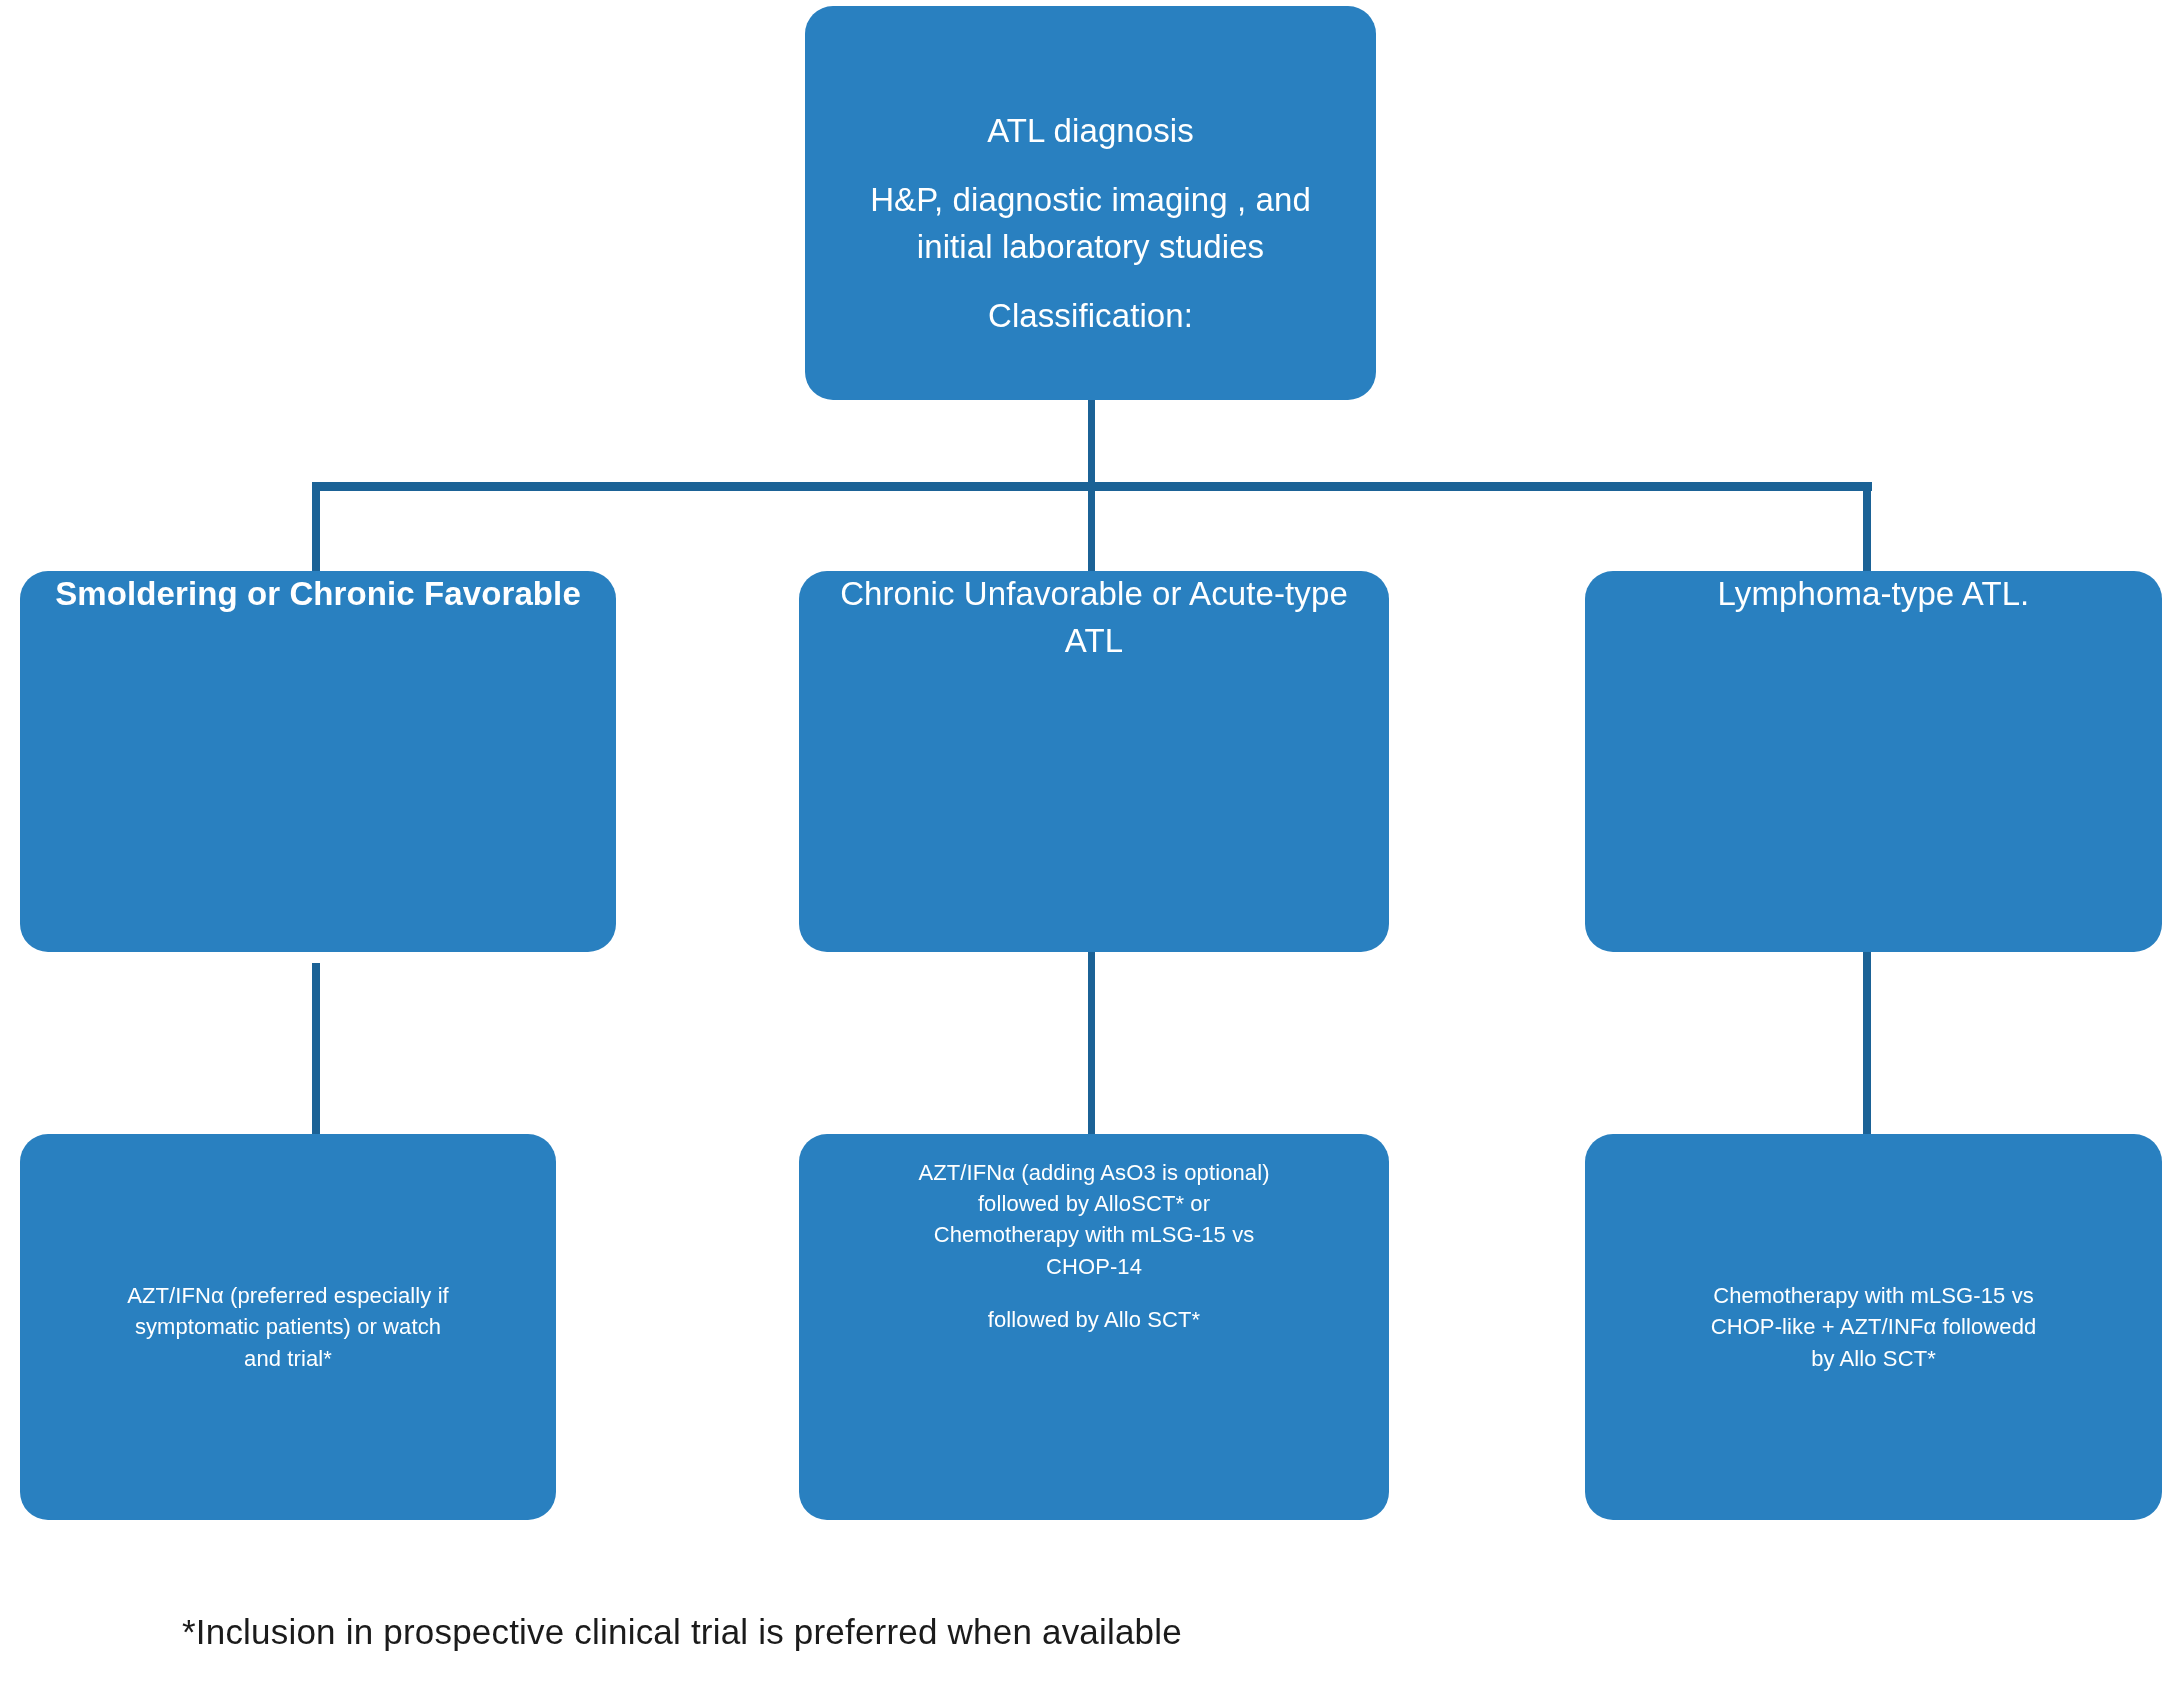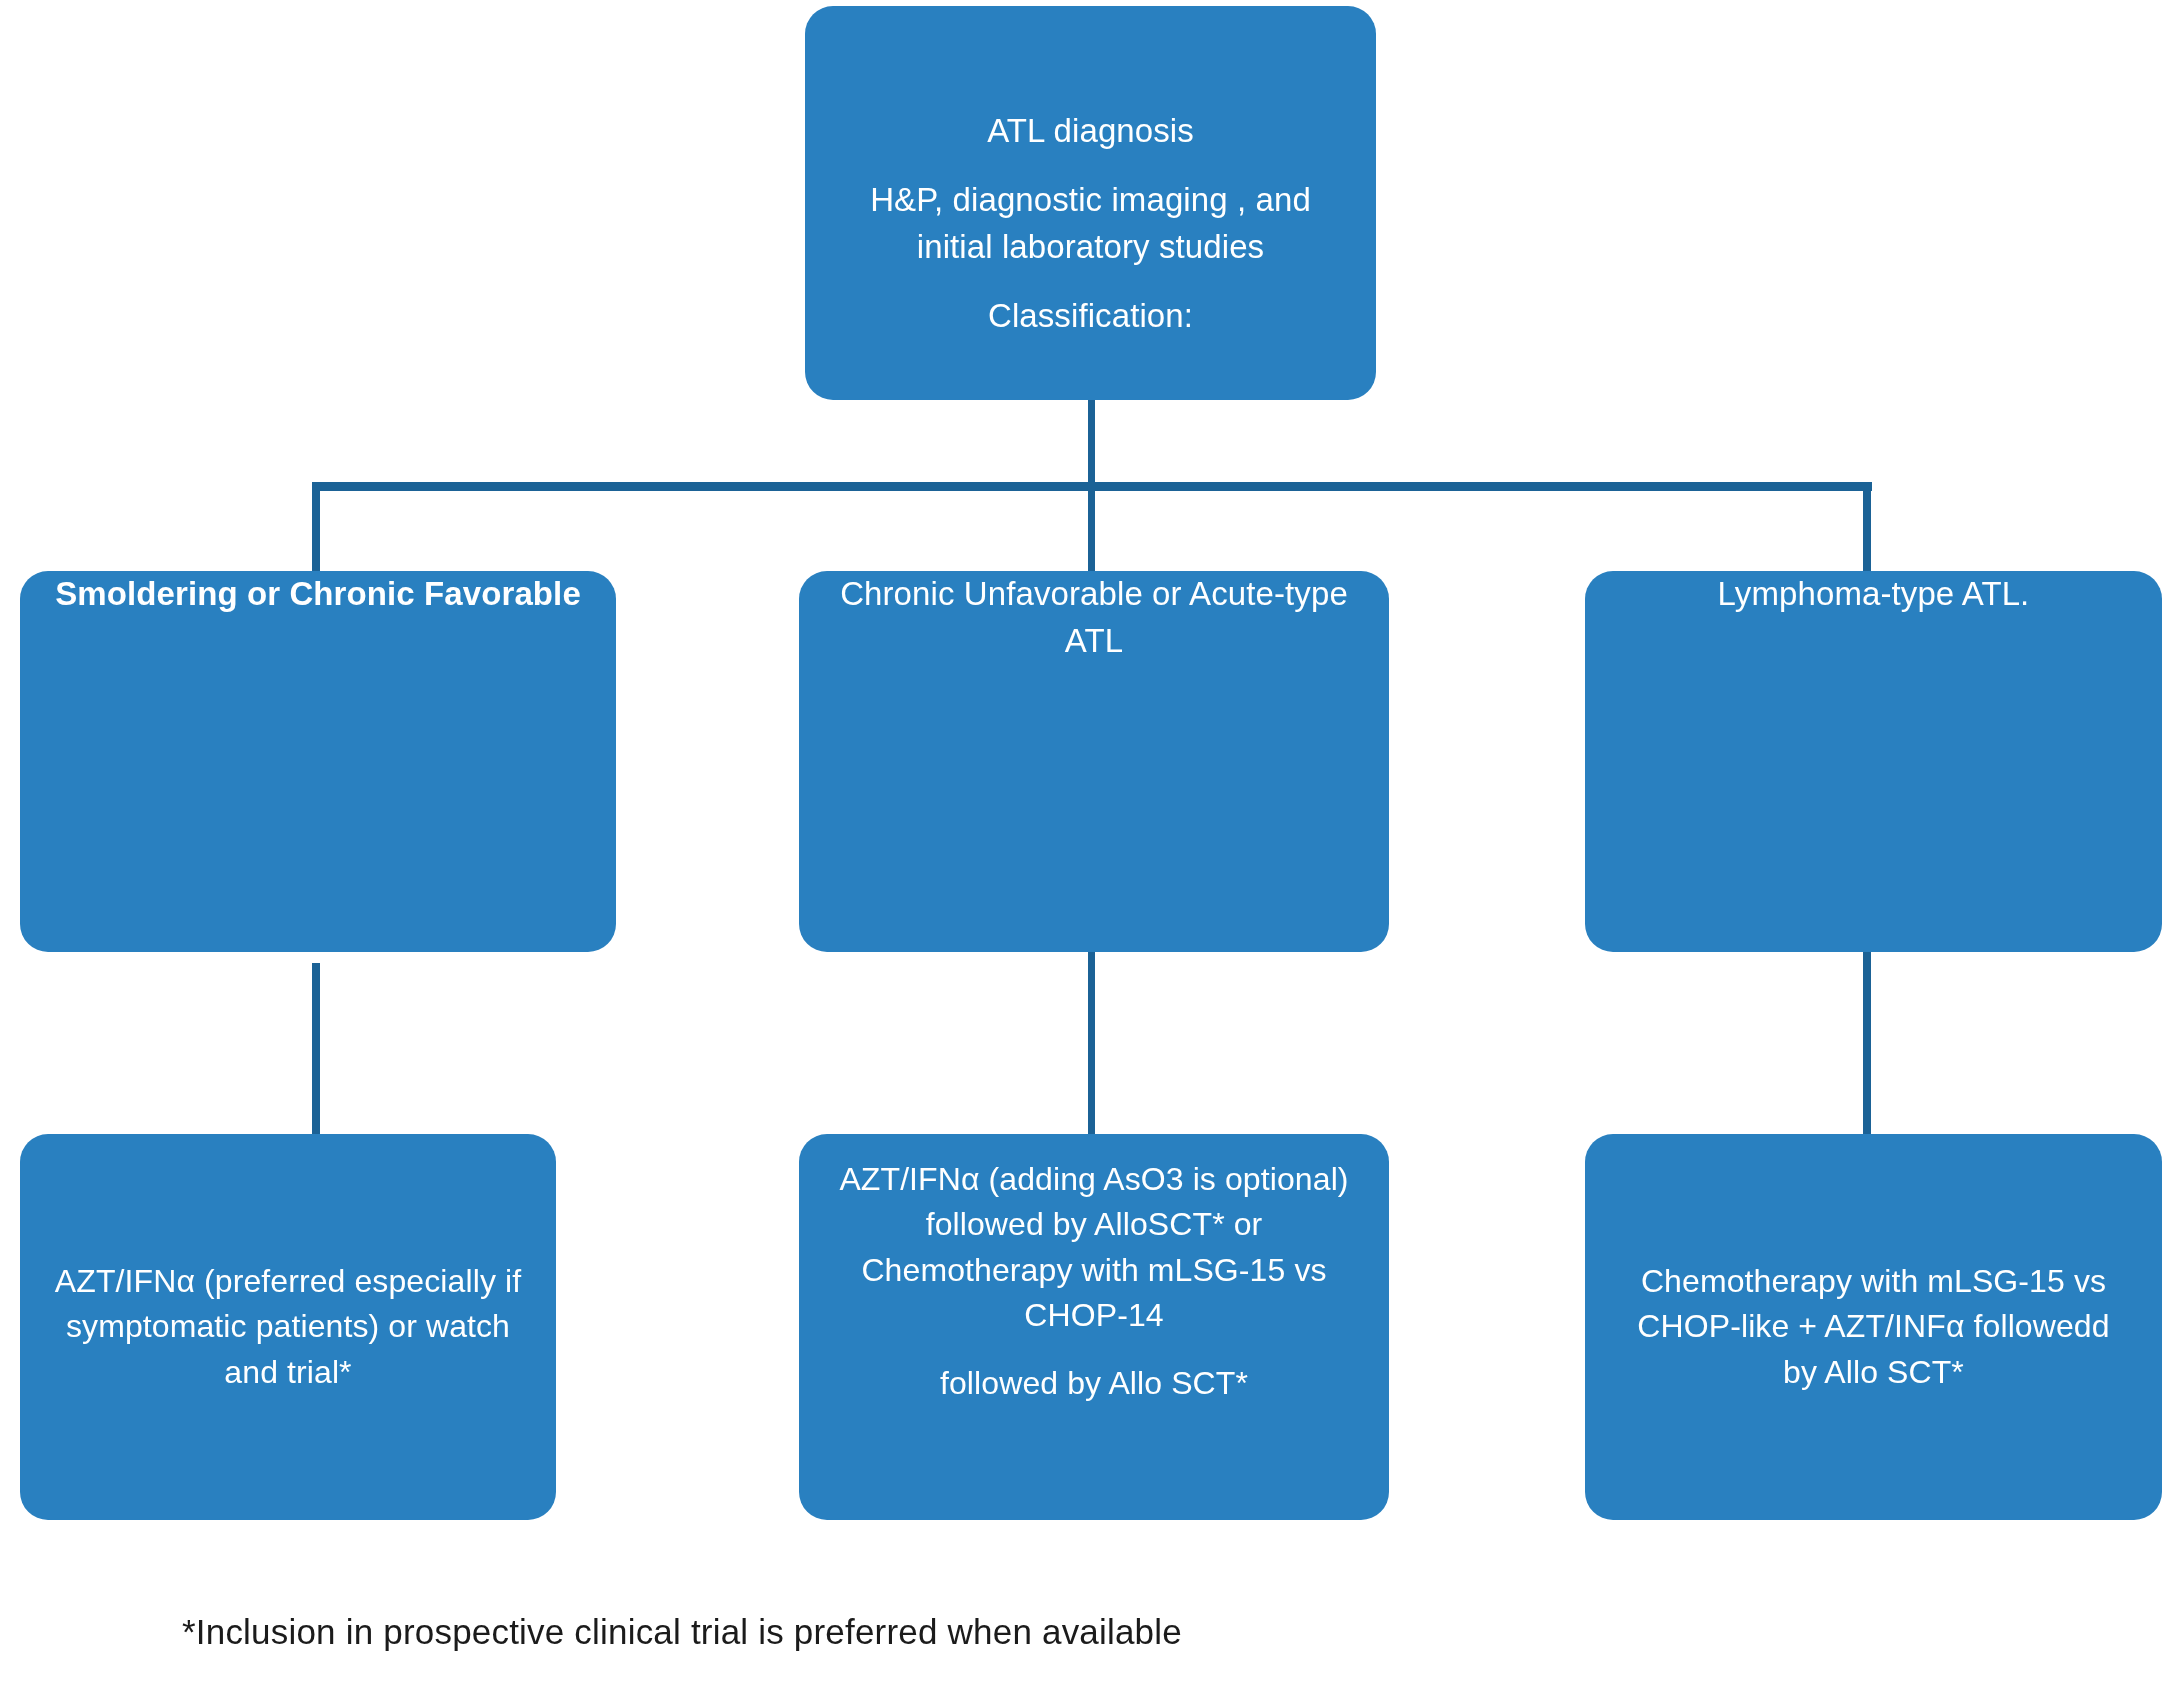--- a/index.html
+++ b/index.html
@@ -58,21 +58,21 @@
     font-size: 33px;
   }
   #node-smoldering { left: 20px;   width: 596px; font-weight: bold; }
   #node-chronic    { left: 799px; width: 590px; padding-bottom: 58px; }
   #node-lymphoma   { left: 1585px; width: 577px; }
 
   
   .node-bot {
     top: 1134px;
     height: 386px;
-    font-size: 32px;
+    font-size: 22px;
   }
   #node-tx-smoldering {
     left: 20px; width: 536px;
     justify-content: center;
   }
   #node-tx-chronic {
     left: 799px; width: 590px;
     justify-content: flex-start;
     padding-top: 23px;
   }

